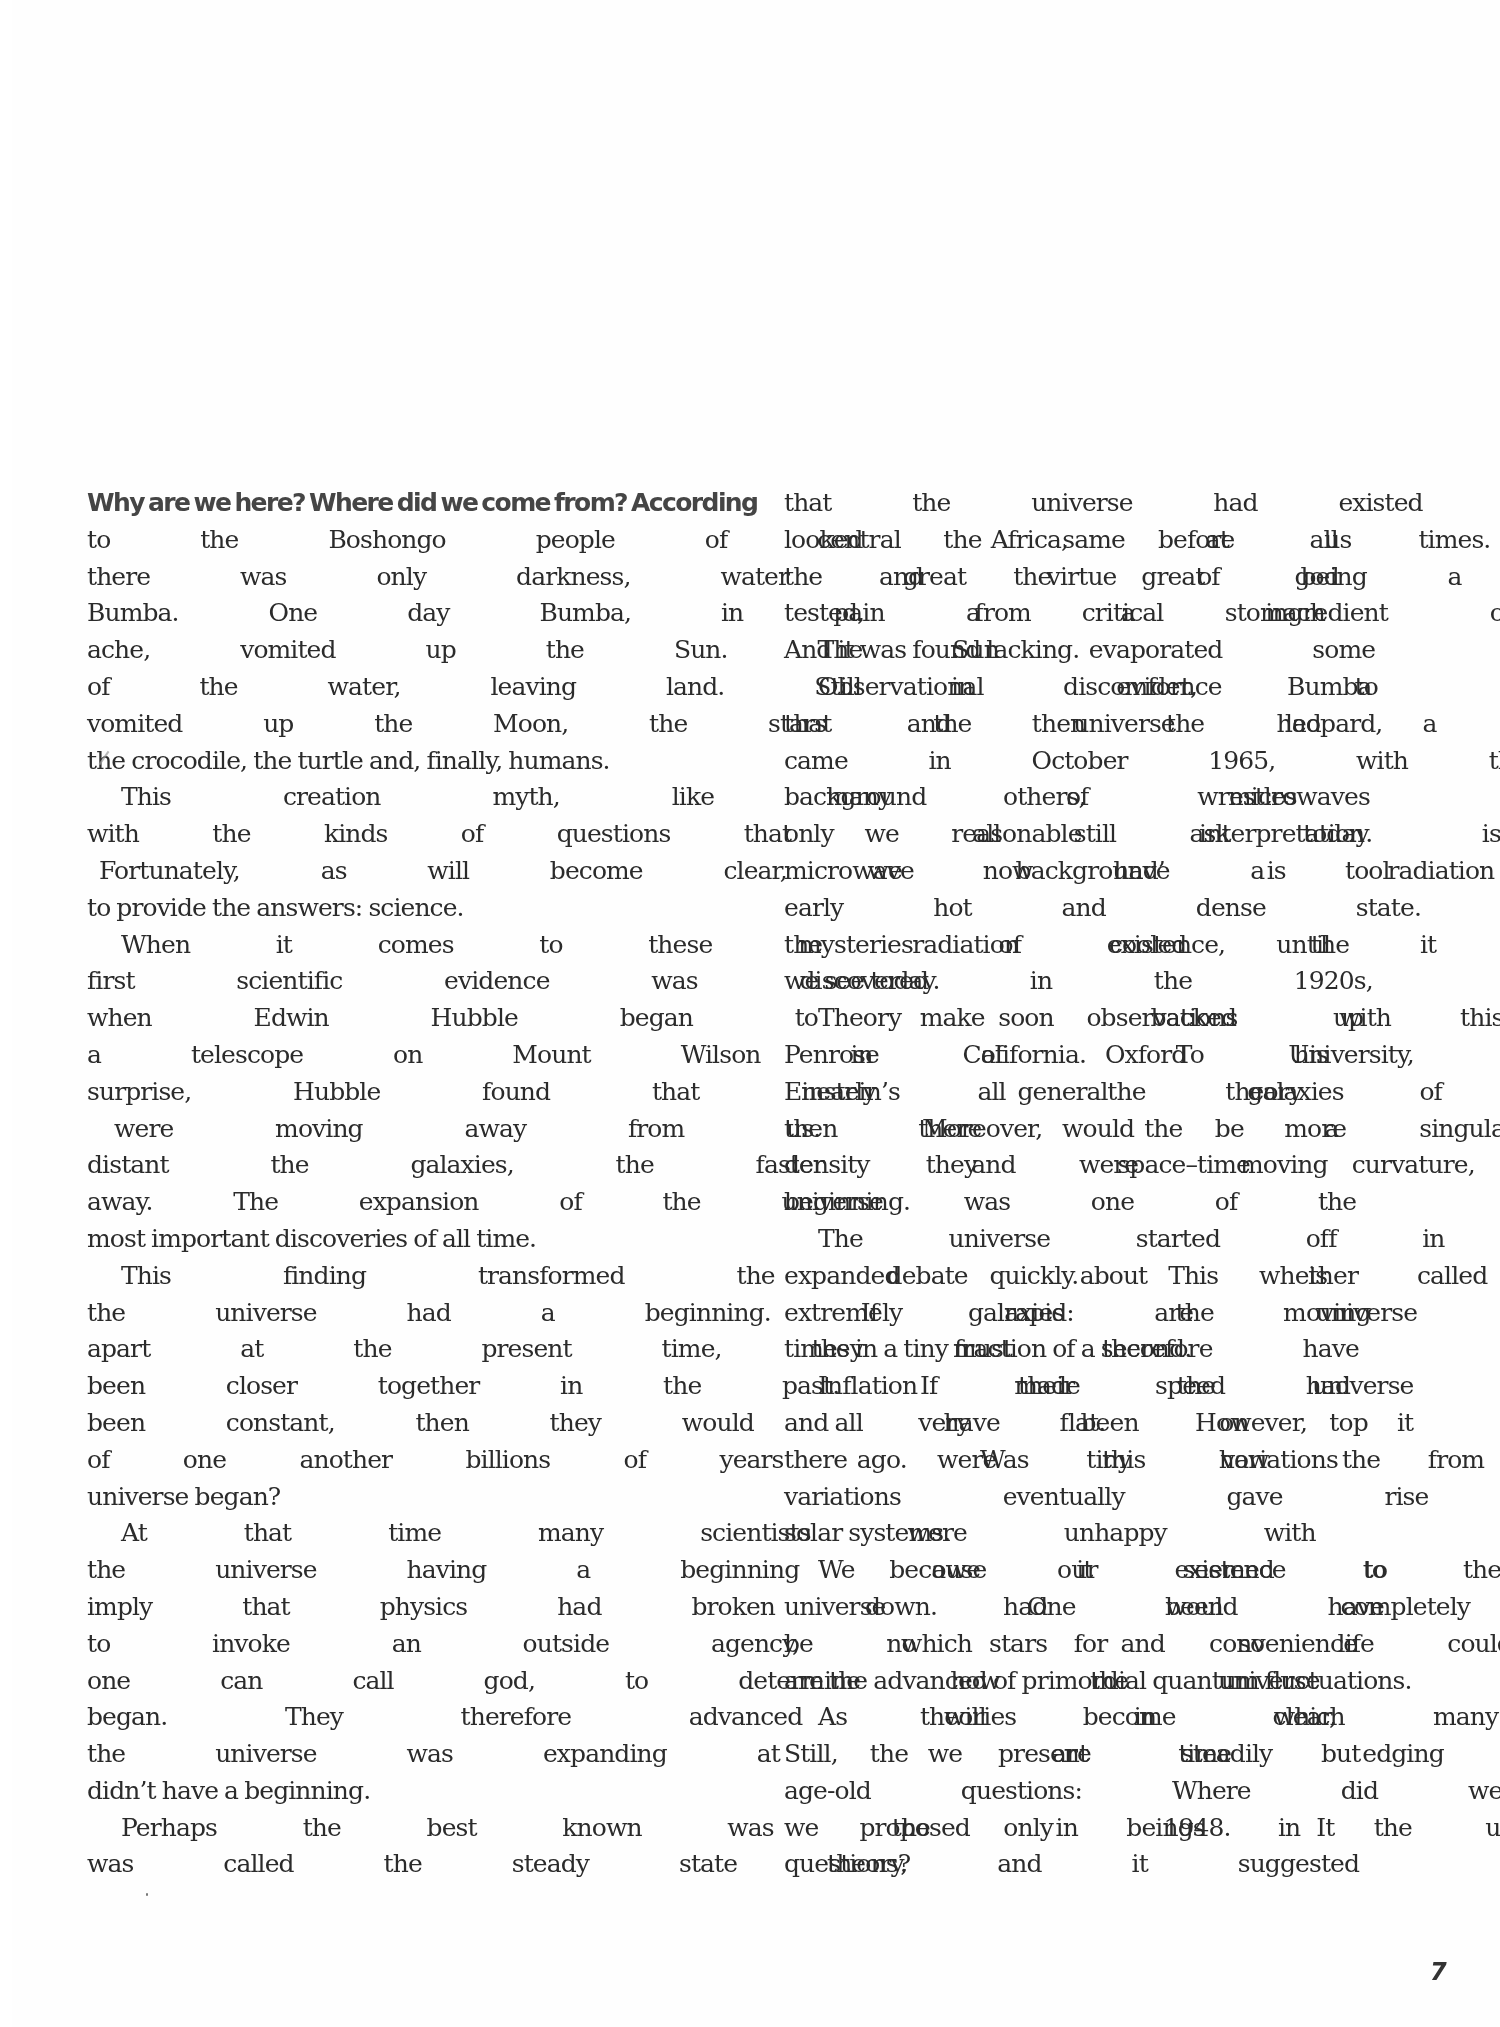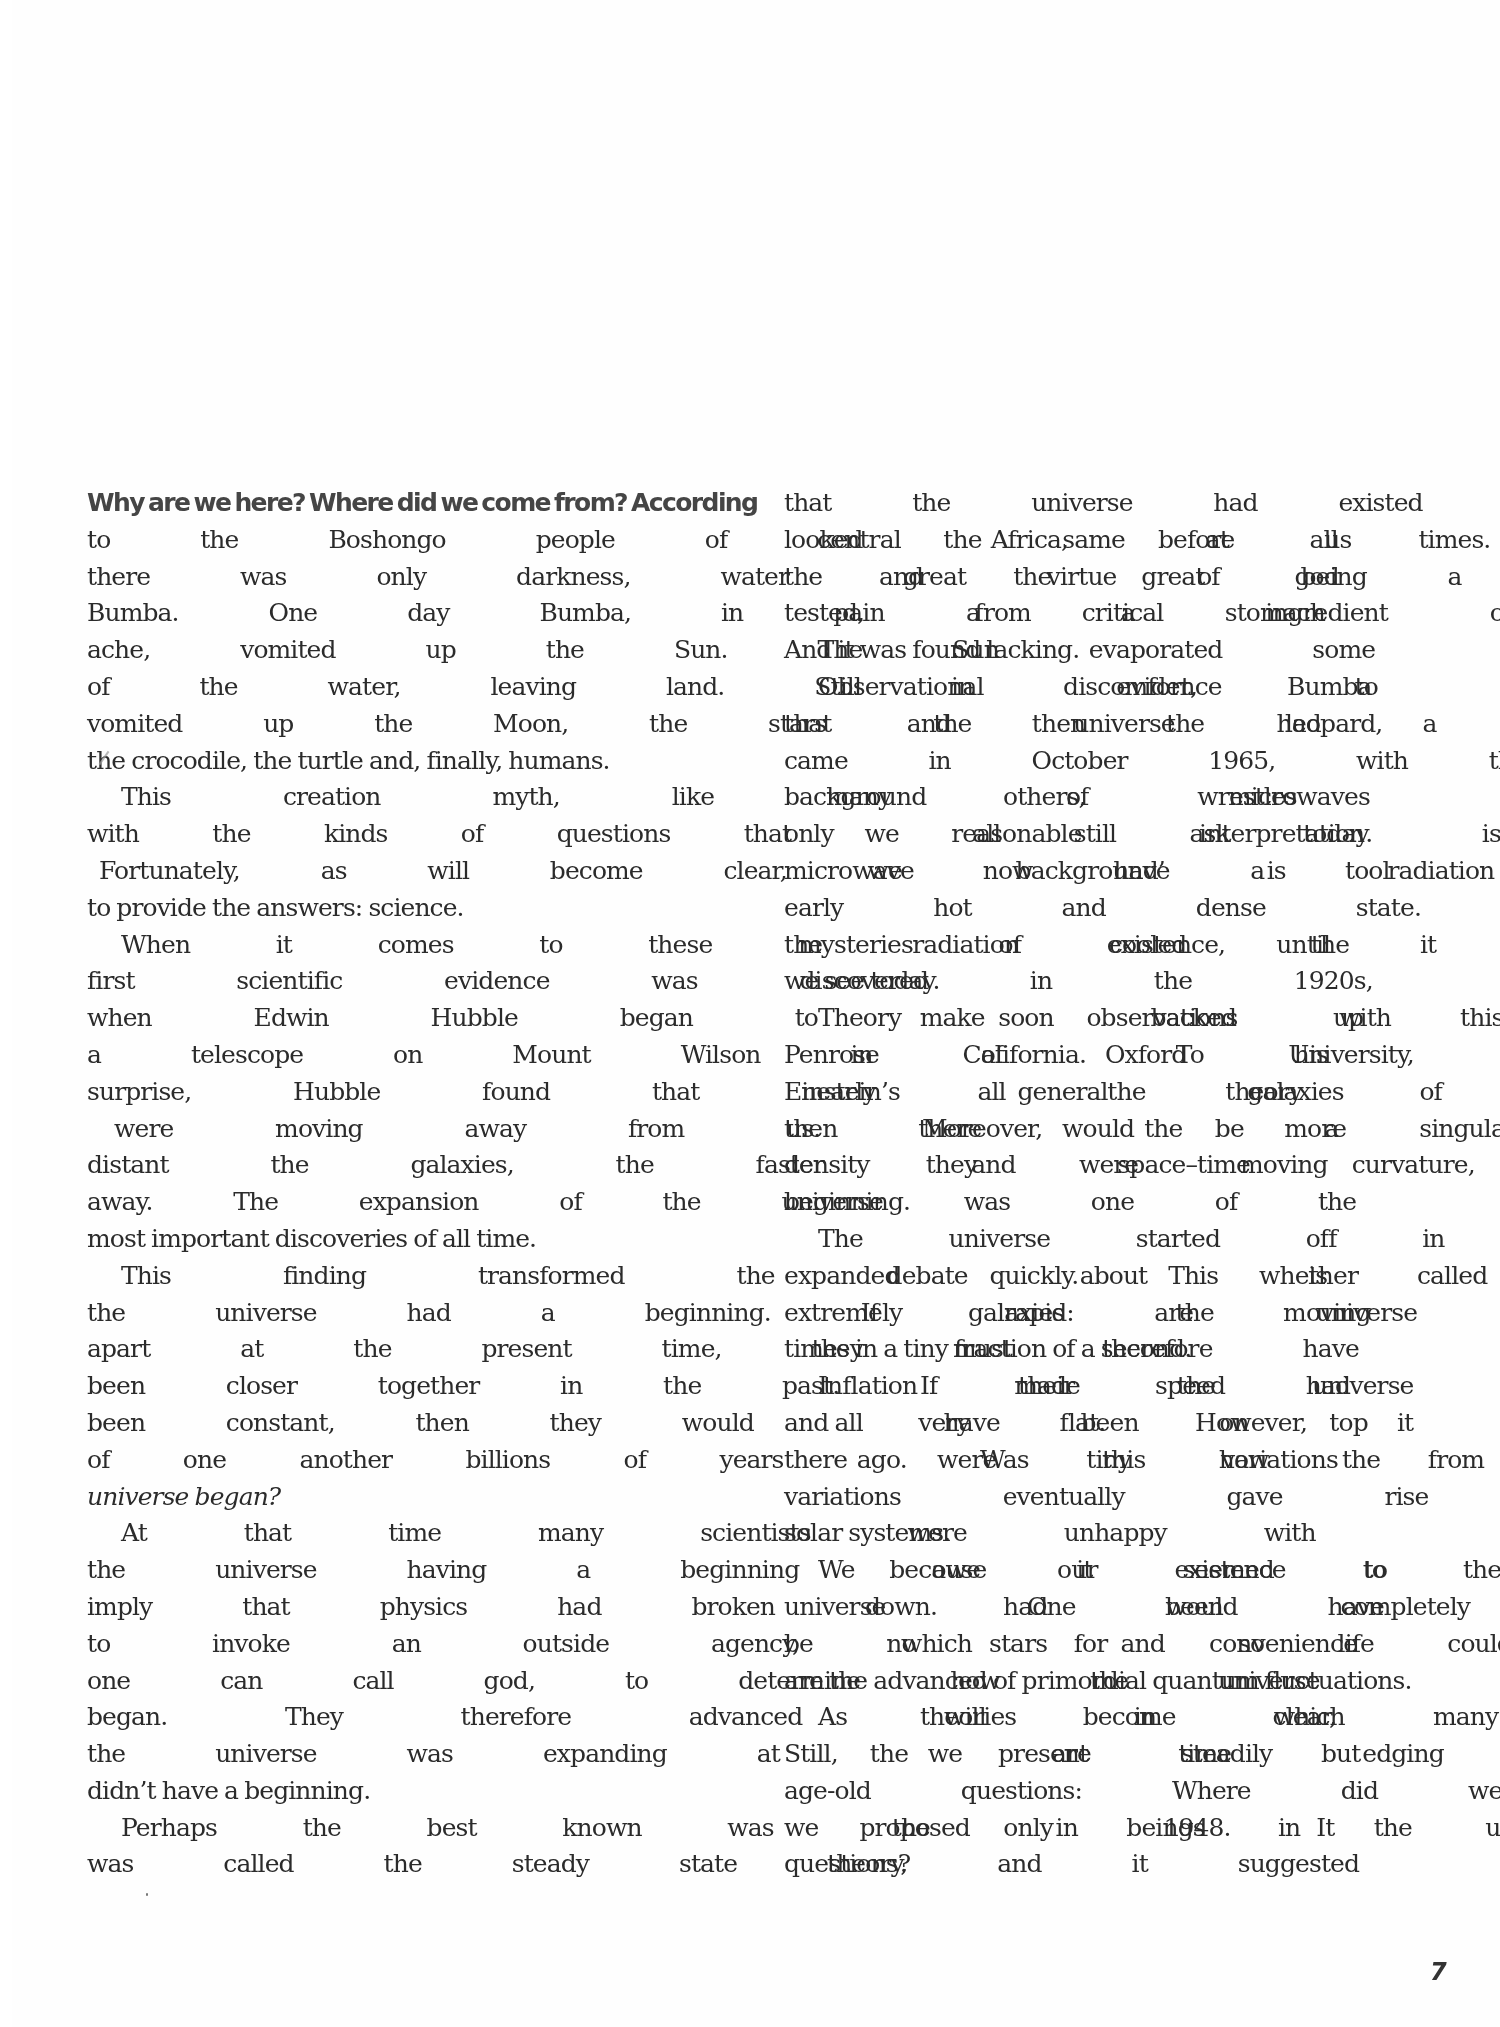--- a/index.html
+++ b/index.html
@@ -105,21 +105,21 @@
       <div class="line"><span style="white-space: nowrap; word-spacing: 94.7143px; margin-left: 27px;"><span>were moving away from us. Moreover, the more</span></span></div>
       <div class="line"><span style="white-space: nowrap; word-spacing: 94.7143px;"><span>distant the galaxies, the faster they were moving</span></span></div>
       <div class="line"><span style="white-space: nowrap; word-spacing: 73.6667px;"><span>away. The expansion of the universe was one of the</span></span></div>
       <div class="line last"><span style="white-space: nowrap;"><span>most important discoveries of all time.</span></span></div>
       <div class="line indent"><span style="white-space: nowrap; word-spacing: 104.833px;"><span>This finding transformed the debate about whether</span></span></div>
       <div class="line"><span style="white-space: nowrap; word-spacing: 82.875px;"><span>the universe had a beginning. If galaxies are moving</span></span></div>
       <div class="line"><span style="white-space: nowrap; word-spacing: 82.875px;"><span>apart at the present time, they must therefore have</span></span></div>
       <div class="line"><span style="white-space: nowrap; word-spacing: 73.6667px;"><span>been closer together in the past. If their speed had</span></span></div>
       <div class="line"><span style="white-space: nowrap; word-spacing: 73.6667px;"><span>been constant, then they would all have been on top</span></span></div>
       <div class="line"><span style="white-space: nowrap; word-spacing: 66.3px;"><span>of one another billions of years ago. Was this how the</span></span></div>
-      <div class="line last"><span style="white-space: nowrap; font-style: italic;"><span>universe began?</span></span></div>
+      <div class="line last"><span style="white-space: nowrap;"><span>universe began?</span></span></div>
       <div class="line indent"><span style="white-space: nowrap; word-spacing: 89.8571px;"><span>At that time many scientists were unhappy with</span></span></div>
       <div class="line"><span style="white-space: nowrap; word-spacing: 82.875px;"><span>the universe having a beginning because it seemed to</span></span></div>
       <div class="line"><span style="white-space: nowrap; word-spacing: 82.875px;"><span>imply that physics had broken down. One would have</span></span></div>
       <div class="line"><span style="white-space: nowrap; word-spacing: 94.7143px;"><span>to invoke an outside agency, which for convenience</span></span></div>
       <div class="line"><span style="white-space: nowrap; word-spacing: 82.875px; margin-top: 40px;"><span>one can call god, to determine how the universe</span></span></div>
       <div class="line"><span style="white-space: nowrap; word-spacing: 110.5px;"><span>began. They therefore advanced theories in which</span></span></div>
       <div class="line"><span style="white-space: nowrap; word-spacing: 82.875px;"><span>the universe was expanding at the present time but</span></span></div>
       <div class="line last"><span style="white-space: nowrap;"><span>didn’t have a beginning.</span></span></div>
       <div class="line indent"><span style="white-space: nowrap; word-spacing: 78.625px;"><span>Perhaps the best known was proposed in 1948. It</span></span></div>
       <div class="line"><span style="white-space: nowrap; word-spacing: 82.875px;"><span>was called the steady state theory, and it suggested</span></span></div>

